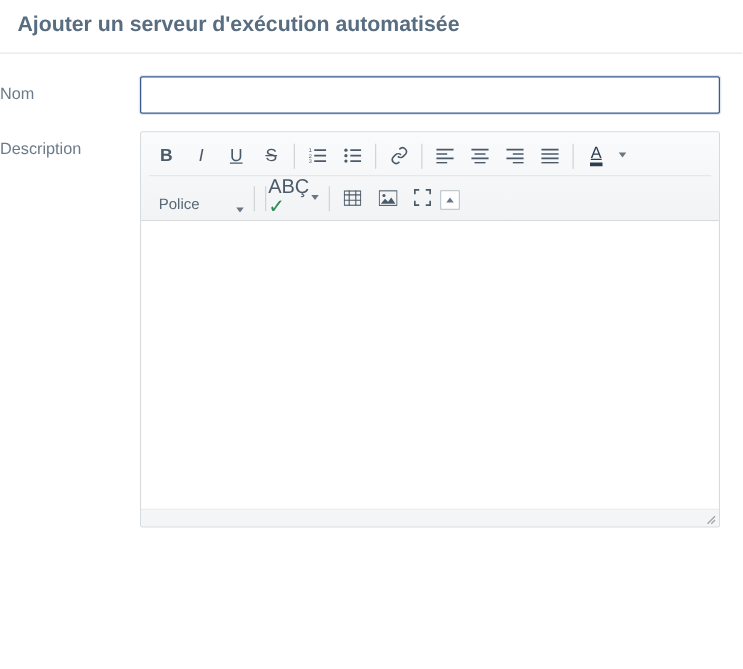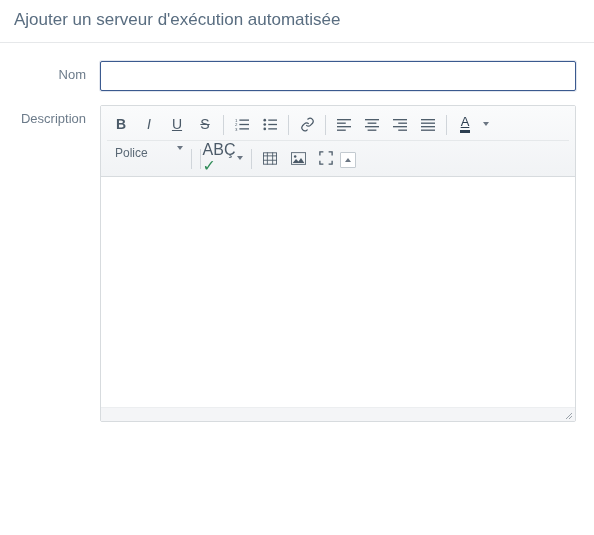--- a/index.html
+++ b/index.html
@@ -11,38 +11,37 @@
     width: 594px;
     height: 535px;
   }
   .dialog {
     width: 594px;
   }
   .dialog-title {
     font-size: 17px;
     color: #596d80;
     padding: 10px 14px 12px 14px;
-    font-weight: 400;
+    font-weight: 700;
   }
   .hr {
     height: 1px;
     background: #e6e8ea;
     width: 100%;
   }
   .form {
     padding: 18px 18px 0 0;
   }
   .row {
     display: flex;
     align-items: flex-start;
     margin-bottom: 14px;
   }
   .row .label {
-    width: 100px;
-    text-align: right;
+    width: 112px;
     padding-right: 14px;
     padding-top: 6px;
     color: #6c7b8a;
     font-size: 13px;
   }
   .row .field {
     flex: 1;
   }
   .text-input {
     width: 100%;
@@ -110,21 +109,21 @@
     width: 1px;
     height: 20px;
     background: #d0d5da;
     vertical-align: middle;
     margin: 4px 4px;
     position: relative;
     top: 1px;
   }
   .tsel {
     display: inline-flex;
-    align-items: flex-start;
+    align-items: flex-end;
     height: 24px;
     padding: 0 4px 0 8px;
     color: #5a6875;
     font-size: 12px;
     cursor: pointer;
     gap: 14px;
     border-radius: 2px;
     min-width: 80px;
     justify-content: space-between;
   }

